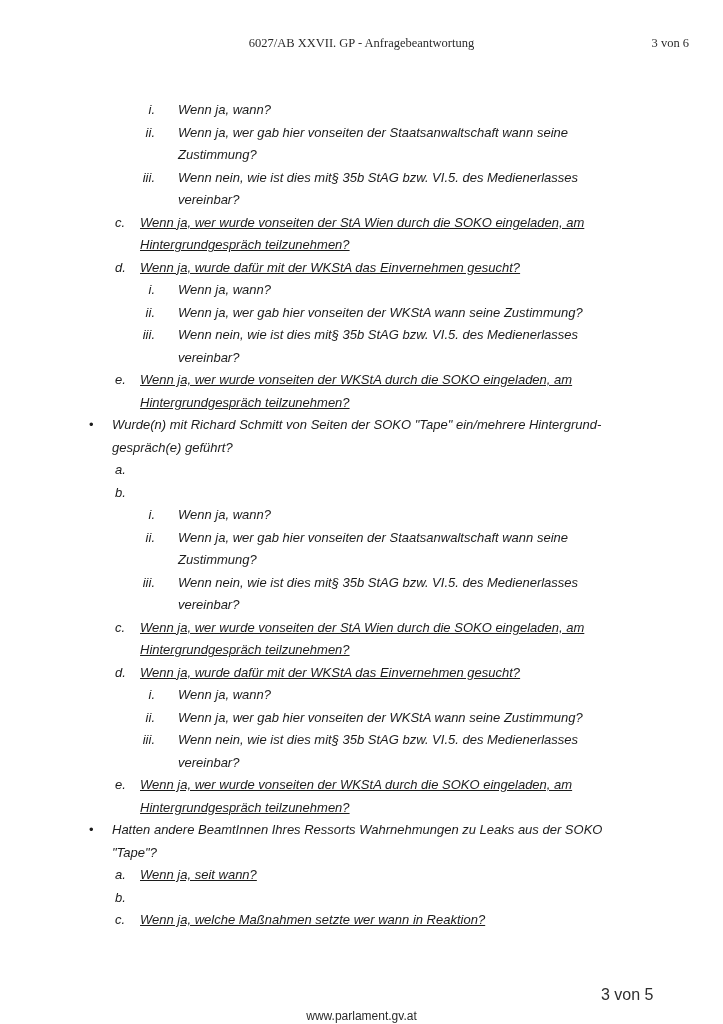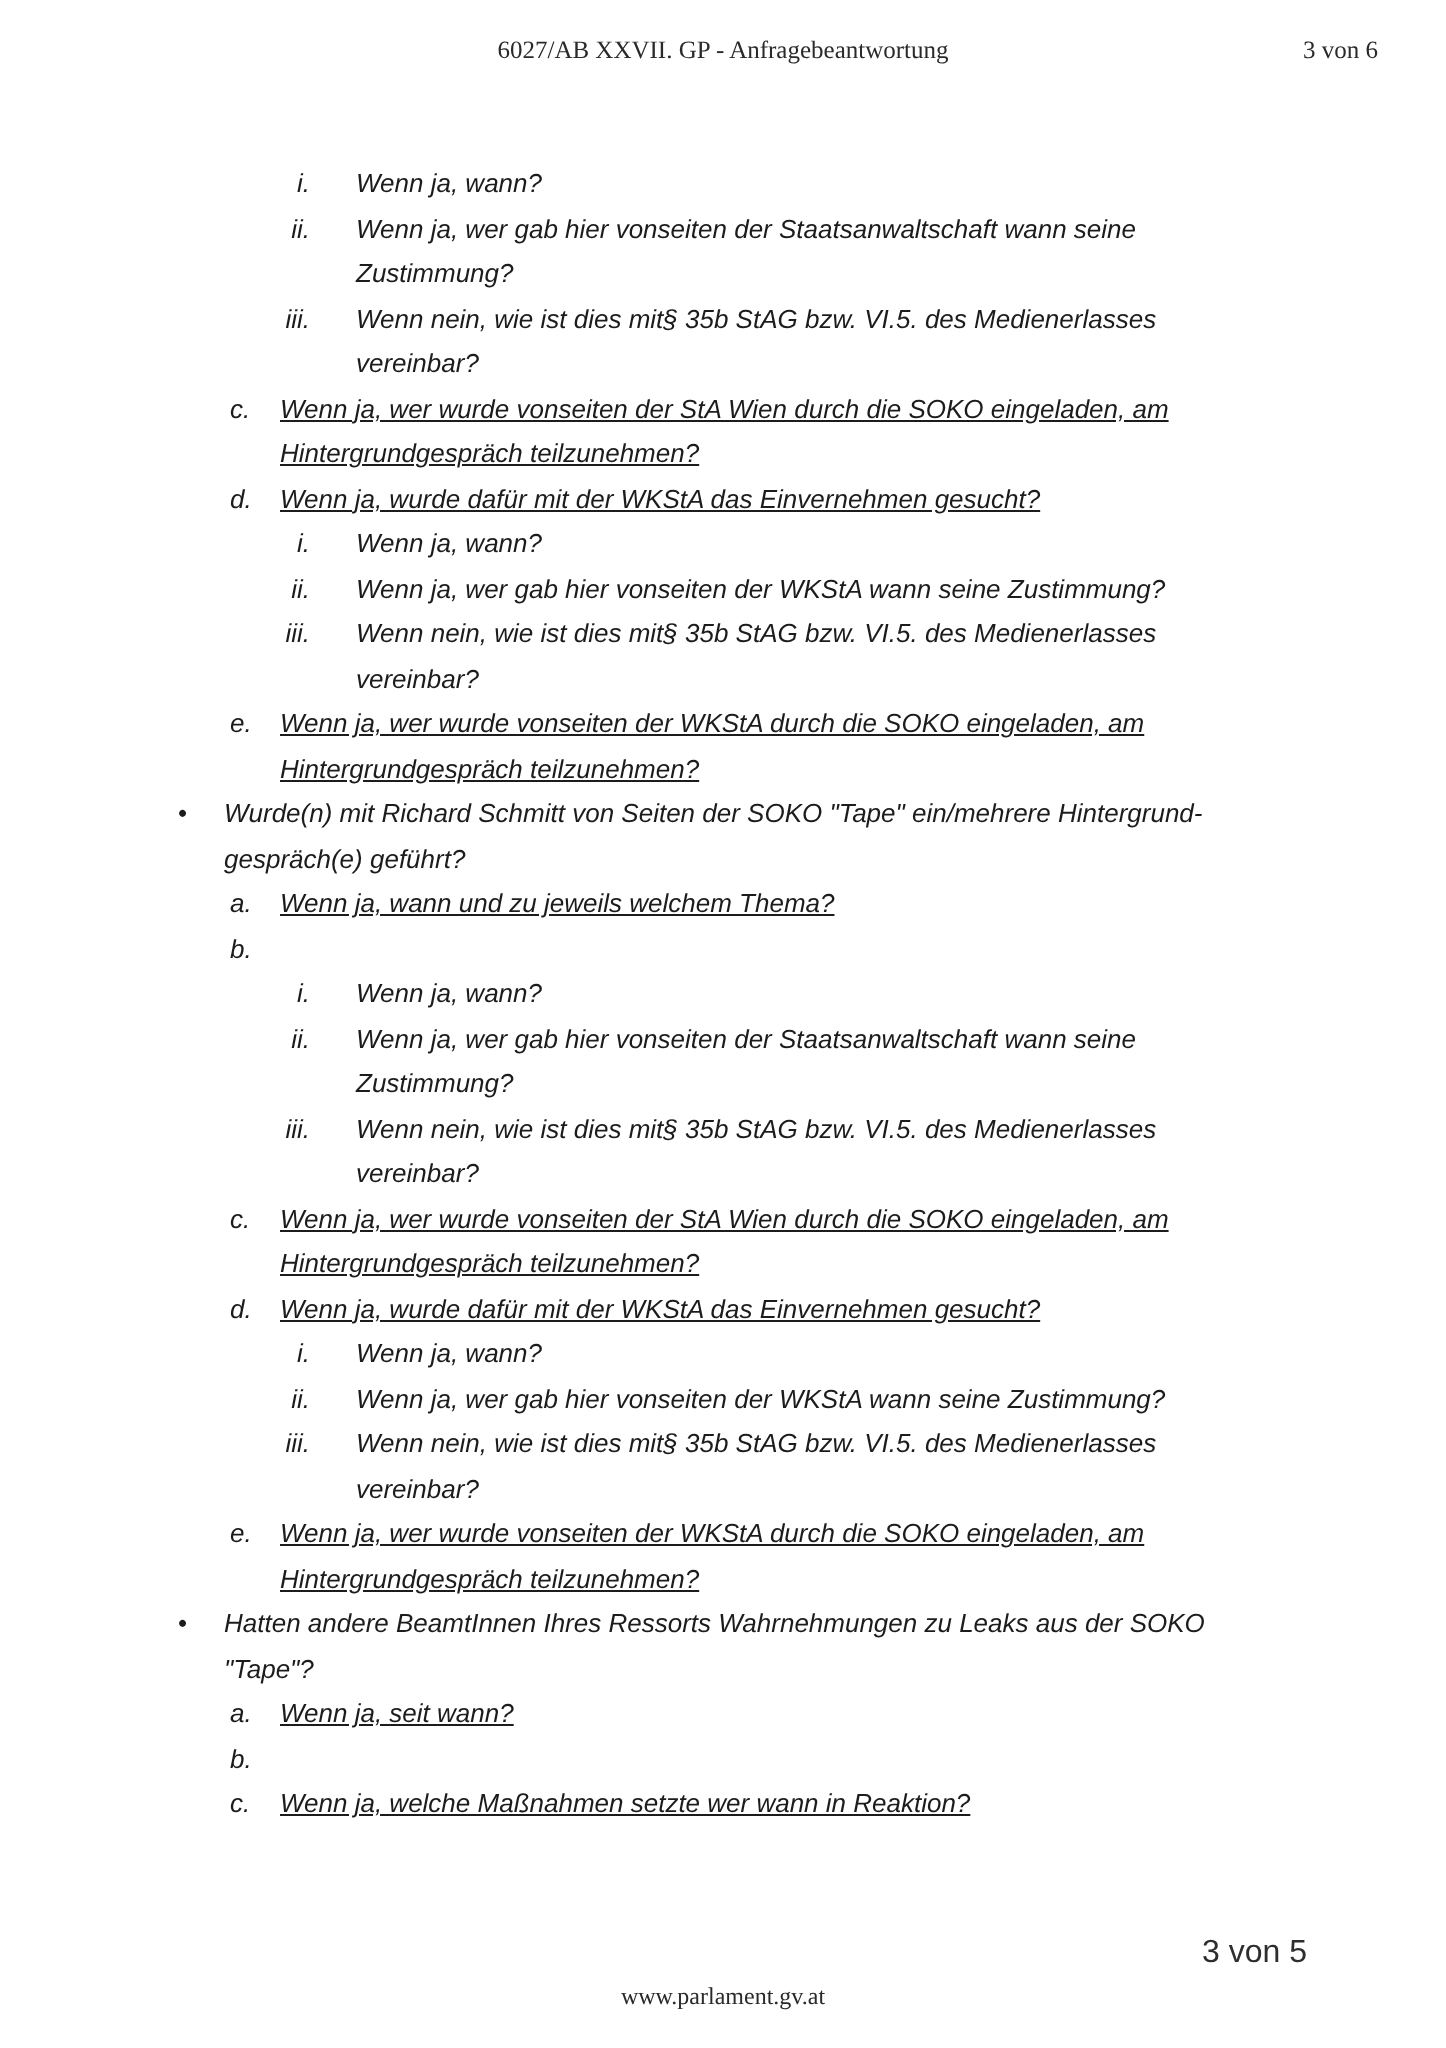--- a/index.html
+++ b/index.html
@@ -4,21 +4,21 @@
 <style>
   html, body { margin: 0; padding: 0; }
   body {
     width: 723px; height: 1024px;
     background: #ffffff;
     position: relative;
     overflow: hidden;
     font-family: "Liberation Sans", sans-serif;
     color: #1e1e1e;
   }
-  .page { position: absolute; inset: 0; background: #ffffff; }
+  .page { position: absolute; inset: 0; background: #ffffff; margin-top: 18px; }
 
   
   .hdr {
     position: absolute; top: 18px; left: 0; width: 723px;
     font-family: "Liberation Serif", serif;
     font-size: 12.5px; color: #2a2a2a; line-height: 15px;
   }
   .hdr-title { display: block; text-align: center; }
   .hdr-page { position: absolute; top: 0; right: 34px; }
 
@@ -47,21 +47,21 @@
   .l3 .text { width: 440px; }
 
   
   .ftr-page {
     position: absolute; top: 970px; left: 601px;
     font-size: 16px; color: #2e2e2e; line-height: 13px;
   }
   .ftr-site {
     position: absolute; top: 991px; left: 0; width: 723px;
     text-align: center;
-    font-family: Liberation Serif, serif;
+    font-family: Liberation Sans, sans-serif;
     font-size: 12px; color: #2a2a2a; line-height: 14px;
   }
 </style>
 </head>
 <body>
 
 <div class="page">
 
   <div class="hdr">
     <span class="hdr-title">6027/AB XXVII. GP - Anfragebeantwortung</span>
@@ -104,21 +104,20 @@
       <div class="item l2">
         <span class="marker">e.</span>
         <span class="text">Wenn ja, wer wurde vonseiten der WKStA durch die SOKO eingeladen, am Hintergrundgespräch teilzunehmen?</span>
       </div>
       <div class="item l1">
         <span class="marker">•</span>
         <span class="text">Wurde(n) mit Richard Schmitt von Seiten der SOKO "Tape" ein/mehrere Hintergrund-gespräch(e) geführt?</span>
       </div>
       <div class="item l2">
         <span class="marker">a.</span>
-        <span class="text">Wenn ja, wann und zu jeweils welchem Thema?</span>
       </div>
       <div class="item l2">
         <span class="marker">b.</span>
       </div>
       <div class="item l3">
         <span class="marker">i.</span>
         <span class="text">Wenn ja, wann?</span>
       </div>
       <div class="item l3">
         <span class="marker">ii.</span>

